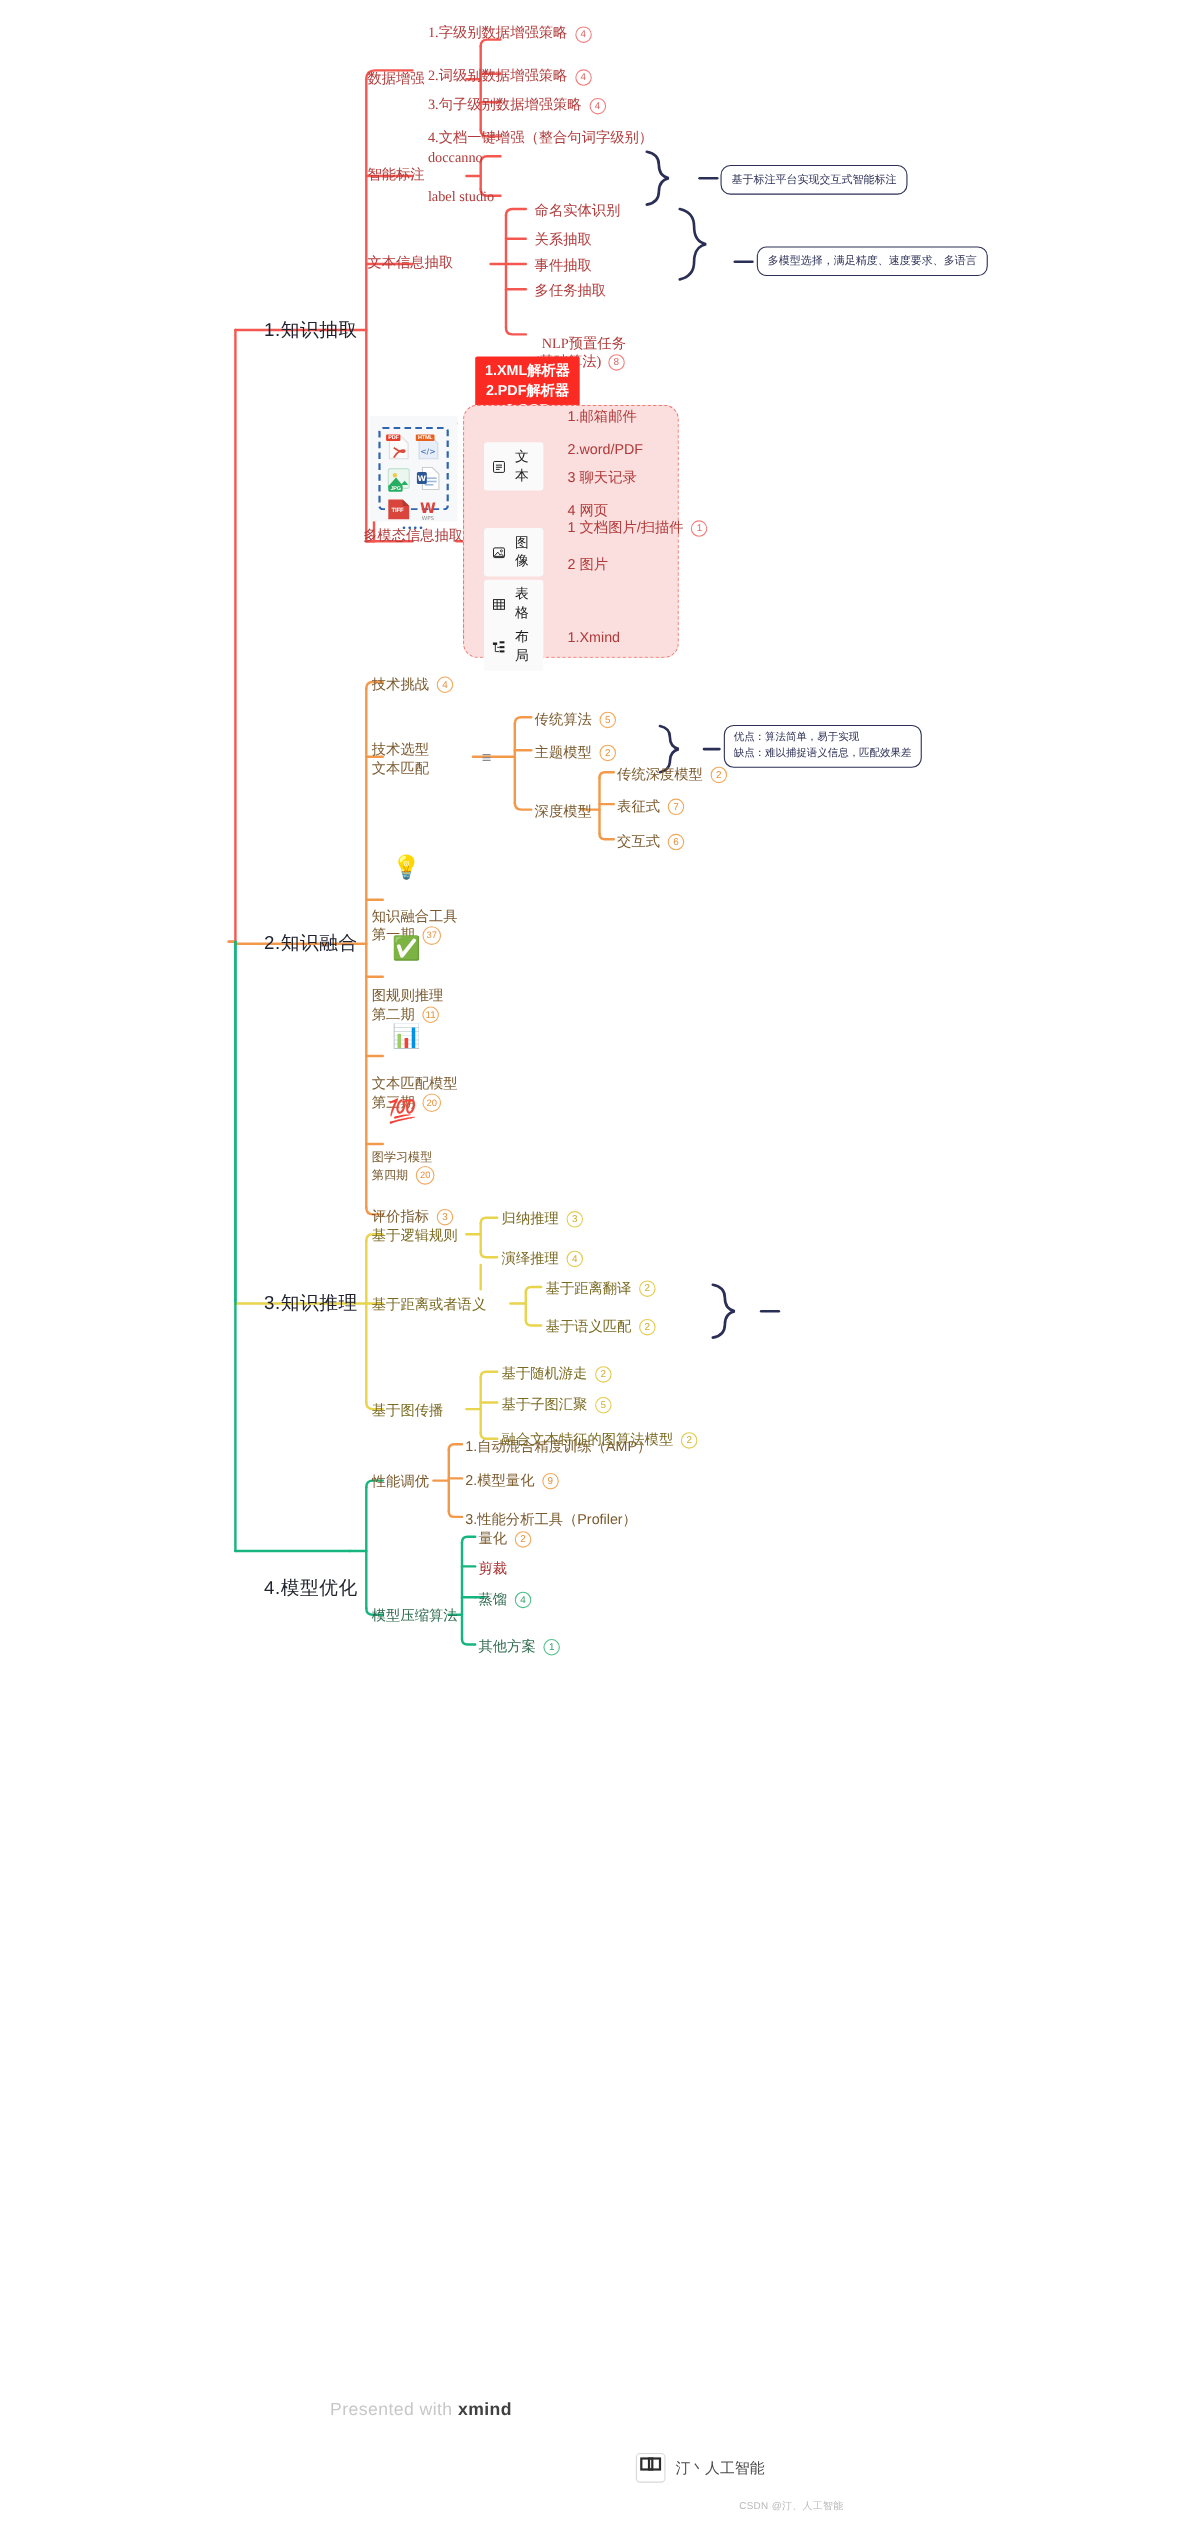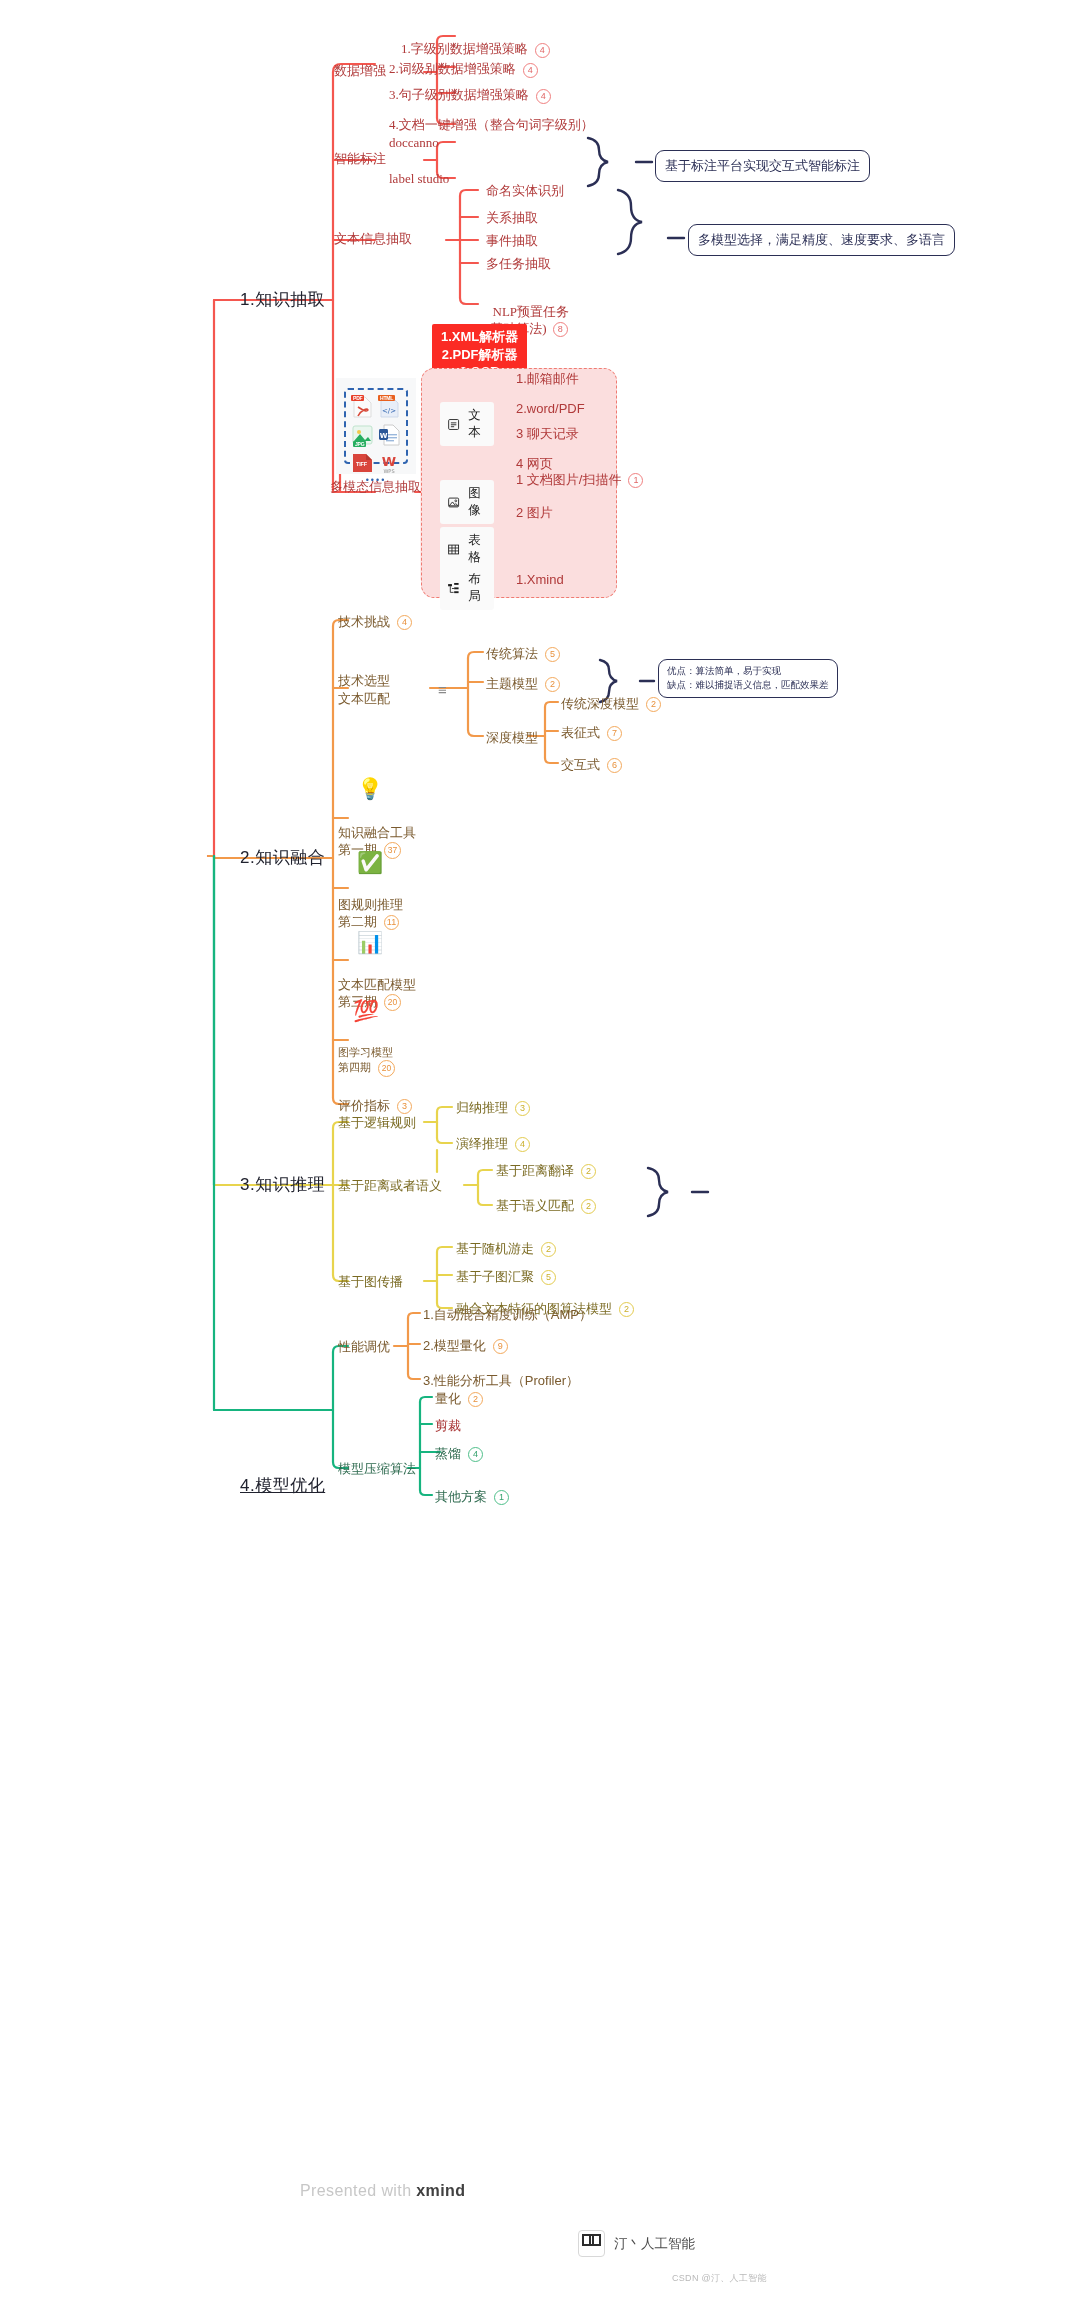--- a/index.html
+++ b/index.html
@@ -47,21 +47,21 @@
   }
   .badge.red    { border:1px solid #f08080; color:#e06666; }
   .badge.orange { border:1px solid #f3a95c; color:#e8913c; }
   .badge.yellow { border:1px solid #e3cb4e; color:#cbaf2c; }
   .badge.green  { border:1px solid #4fbf8a; color:#34a06c; }
   .badge.w2 { width:17px; height:17px; line-height:15px; font-size:8.5px; }
 
   
   .callout {
     position:absolute; border:1.4px solid #2b2f55; border-radius:9px;
-    background:#fff; color:#2b2f55; font-size:13px; line-height:1.5;
+    background:#fff; color:#2b2f55; font-size:10px; line-height:1.5;
     padding:5px 9px; white-space:nowrap;
   }
   .callout.small { font-size:9.5px; padding:4px 8px; }
 
   
   .redchip {
     position:absolute; background:#fb2b24; color:#fff;
     font-size:13px; font-weight:bold; line-height:1.35;
     padding:4px 9px 5px 9px; text-align:center; border-radius:2px;
   }
@@ -277,21 +277,21 @@
     <path d="M692 1192 L708 1192"></path>
     <path d="M600 660 q9 2 9 10 q0 9 8 11 q-8 2 -8 11 q0 8 -9 10"></path>
     <path d="M640 681 L654 681"></path>
   </g>
 </svg>
 
 
 <div class="node l1" style="left:240px; top:288px;">1.知识抽取</div>
 
 <div class="node t c-red" style="left:334px; top:62px;">数据增强</div>
-<div class="node t c-red serif" style="left:389px; top:40px;margin-left:12px;">
+<div class="node t c-red serif" style="left:389px; top:21px;">
   <span>1.字级别数据增强策略</span><span class="badge red">4</span>
 </div>
 <div class="node t c-red serif" style="left:389px; top:60px;">
   <span>2.词级别数据增强策略</span><span class="badge red">4</span>
 </div>
 <div class="node t c-red serif" style="left:389px; top:86px;">
   <span>3.句子级别数据增强策略</span><span class="badge red">4</span>
 </div>
 <div class="node t c-red serif" style="left:389px; top:116px;">4.文档一键增强（整合句词字级别）</div>
 
@@ -500,21 +500,21 @@
 <div class="node t c-yellow" style="left:456px; top:1240px;">
   <span>基于随机游走</span><span class="badge yellow">2</span>
 </div>
 <div class="node t c-yellow" style="left:456px; top:1268px;">
   <span>基于子图汇聚</span><span class="badge yellow">5</span>
 </div>
 <div class="node t c-yellow" style="left:456px; top:1300px;">
   <span>融合文本特征的图算法模型</span><span class="badge yellow">2</span>
 </div>
 
-<div class="node l1" style="left:240px; top:1474px;text-decoration:underline;">4.模型优化</div>
+<div class="node l1" style="left:240px; top:1432px;">4.模型优化</div>
 
 <div class="node t c-orange" style="left:338px; top:1338px;">性能调优</div>
 <div class="node t c-orange" style="left:423px; top:1306px;">1.自动混合精度训练（AMP）</div>
 <div class="node t c-orange" style="left:423px; top:1337px;">
   <span>2.模型量化</span><span class="badge orange">9</span>
 </div>
 <div class="node t c-orange" style="left:423px; top:1372px;">3.性能分析工具（Profiler）</div>
 
 <div class="node t c-green" style="left:338px; top:1460px;">模型压缩算法</div>
 <div class="node t c-orange" style="left:435px; top:1390px;">

